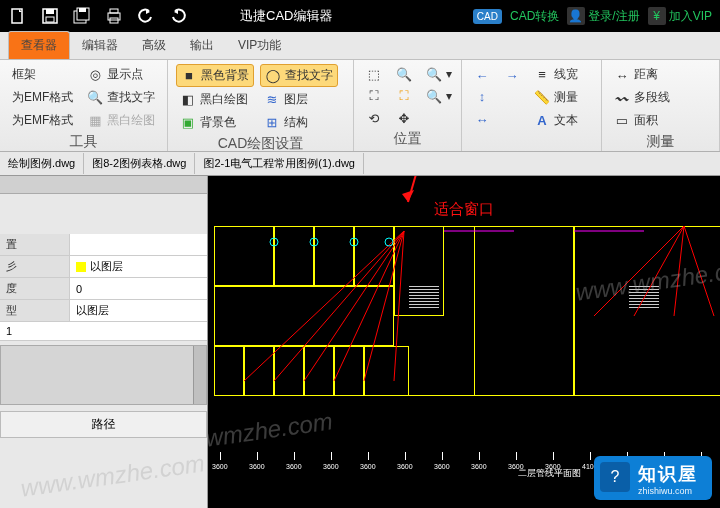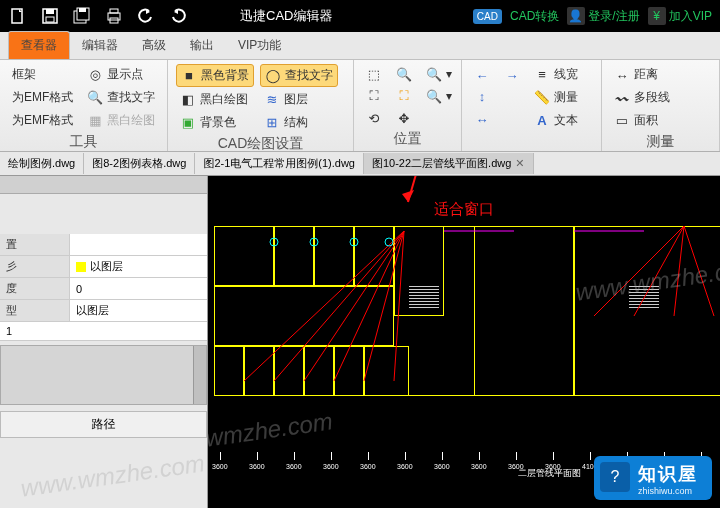--- a/index.html
+++ b/index.html
@@ -264,21 +264,20 @@
       </div>
     </div>
     <div class="group-label">测量</div>
   </div>
 </div>
 
 <div class="doctabs">
   <div class="doctab"><span>绘制图例.dwg</span></div>
   <div class="doctab"><span>图8-2图例表格.dwg</span></div>
   <div class="doctab"><span>图2-1电气工程常用图例(1).dwg</span></div>
-  <div class="doctab active"><span>图10-22二层管线平面图.dwg</span><span class="x">✕</span></div>
 </div>
 
 <div class="workspace">
   <div class="side">
     <div class="prop-hdr"></div>
     <div style="height:40px"></div>
     <div class="prop-row">
         <div class="k">置</div>
         <div class="v"></div>
       </div>

